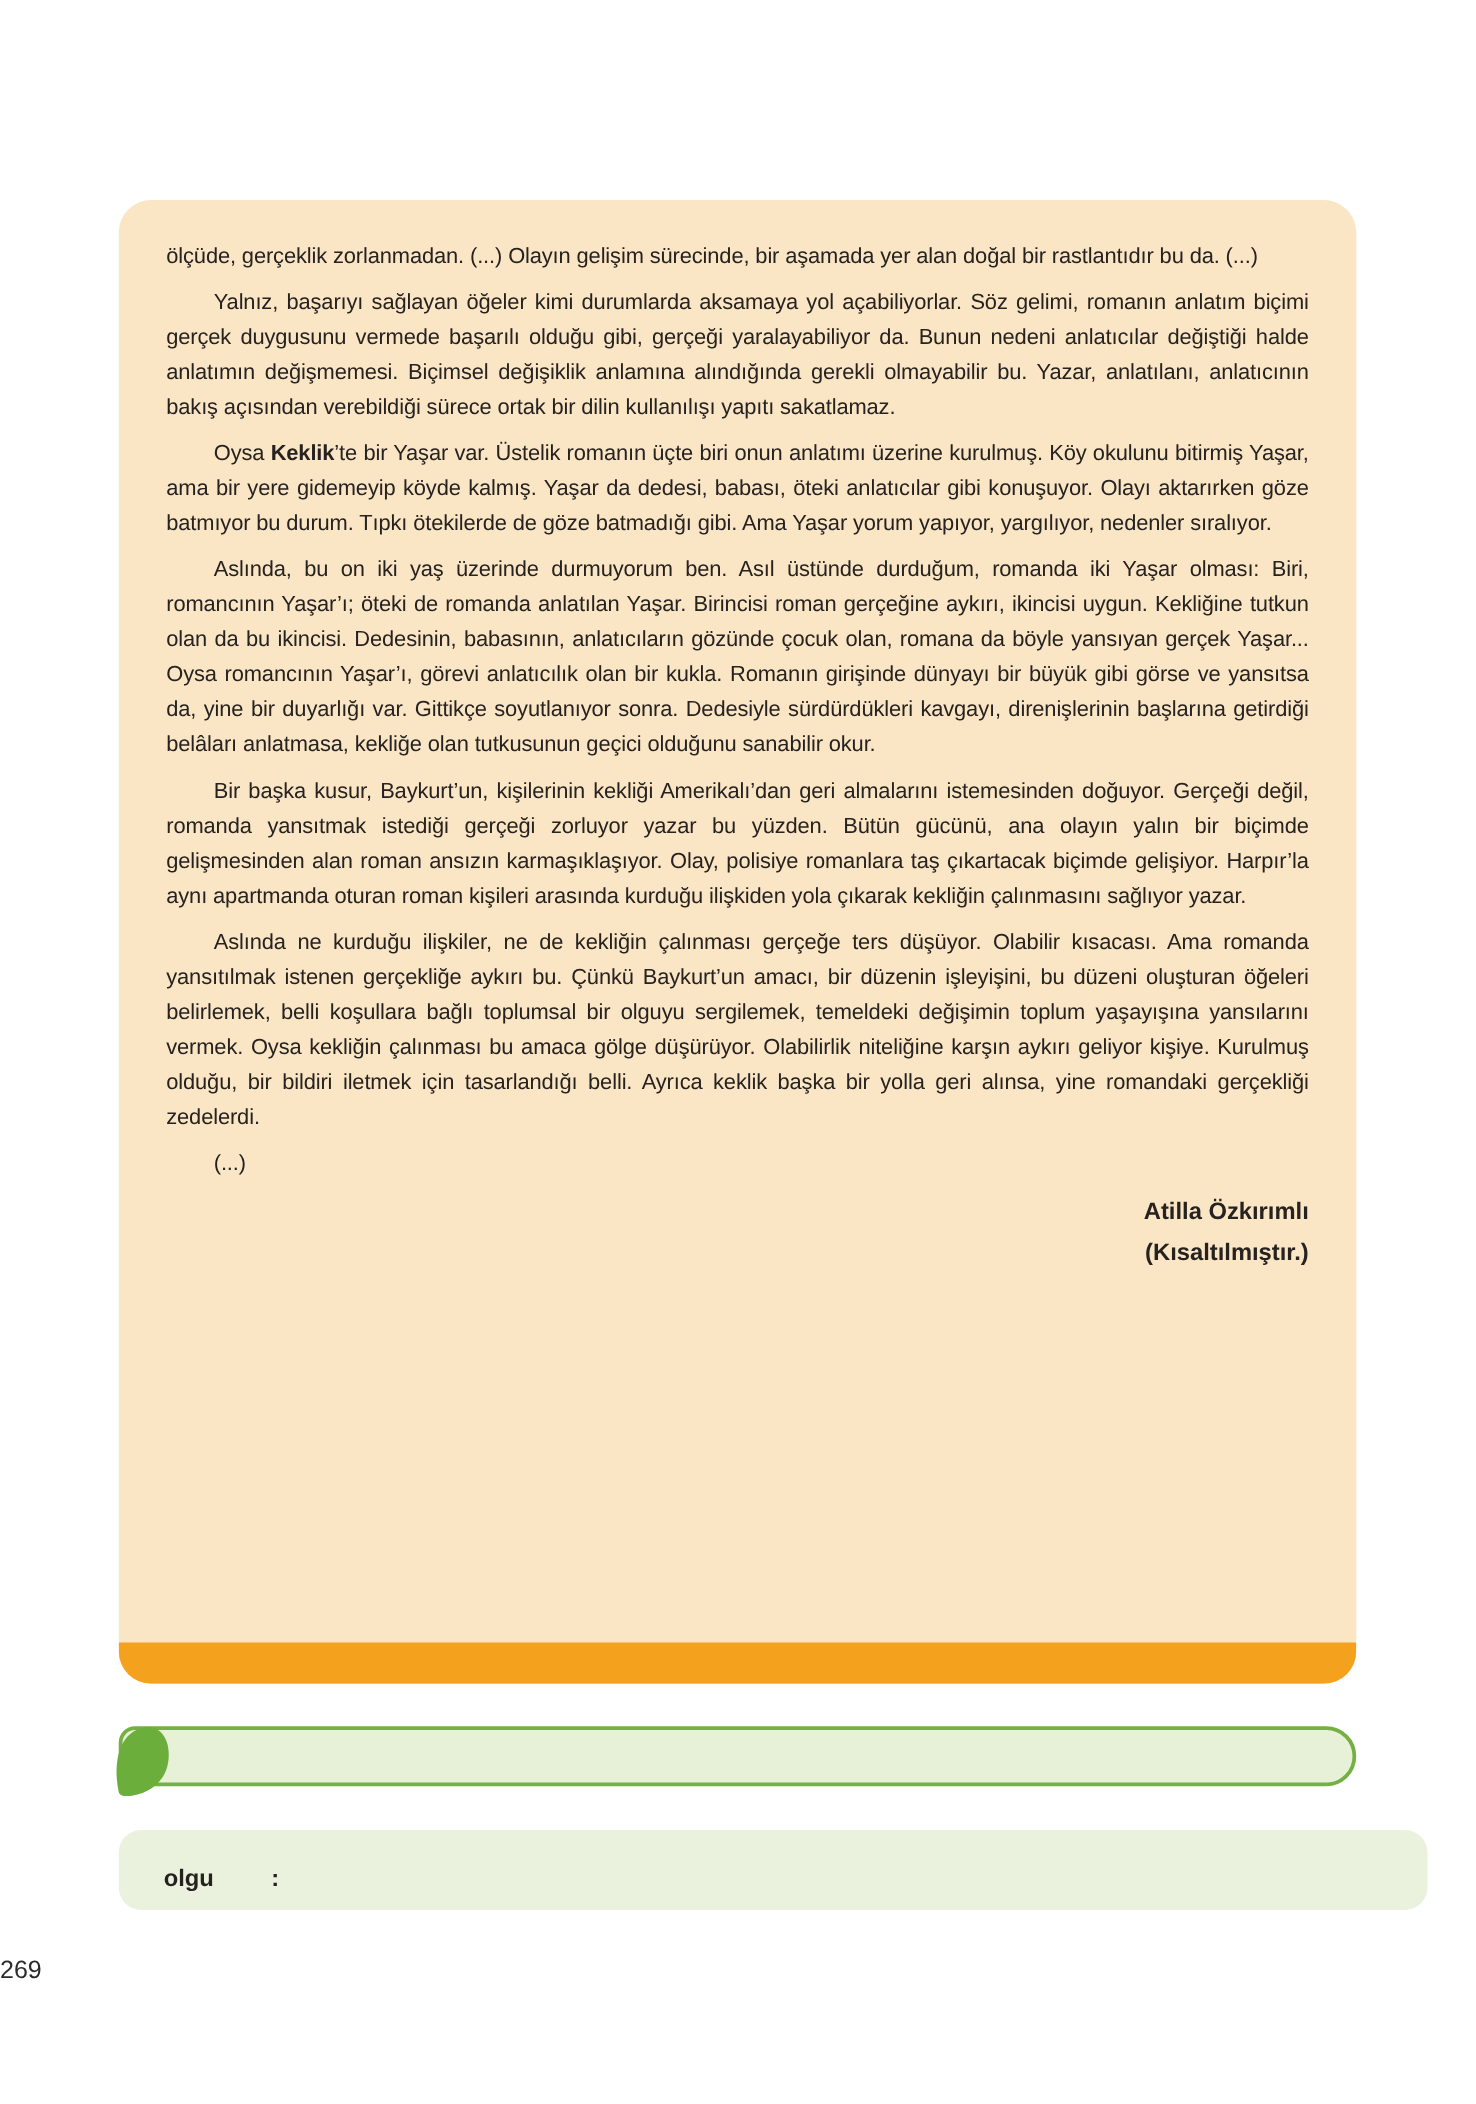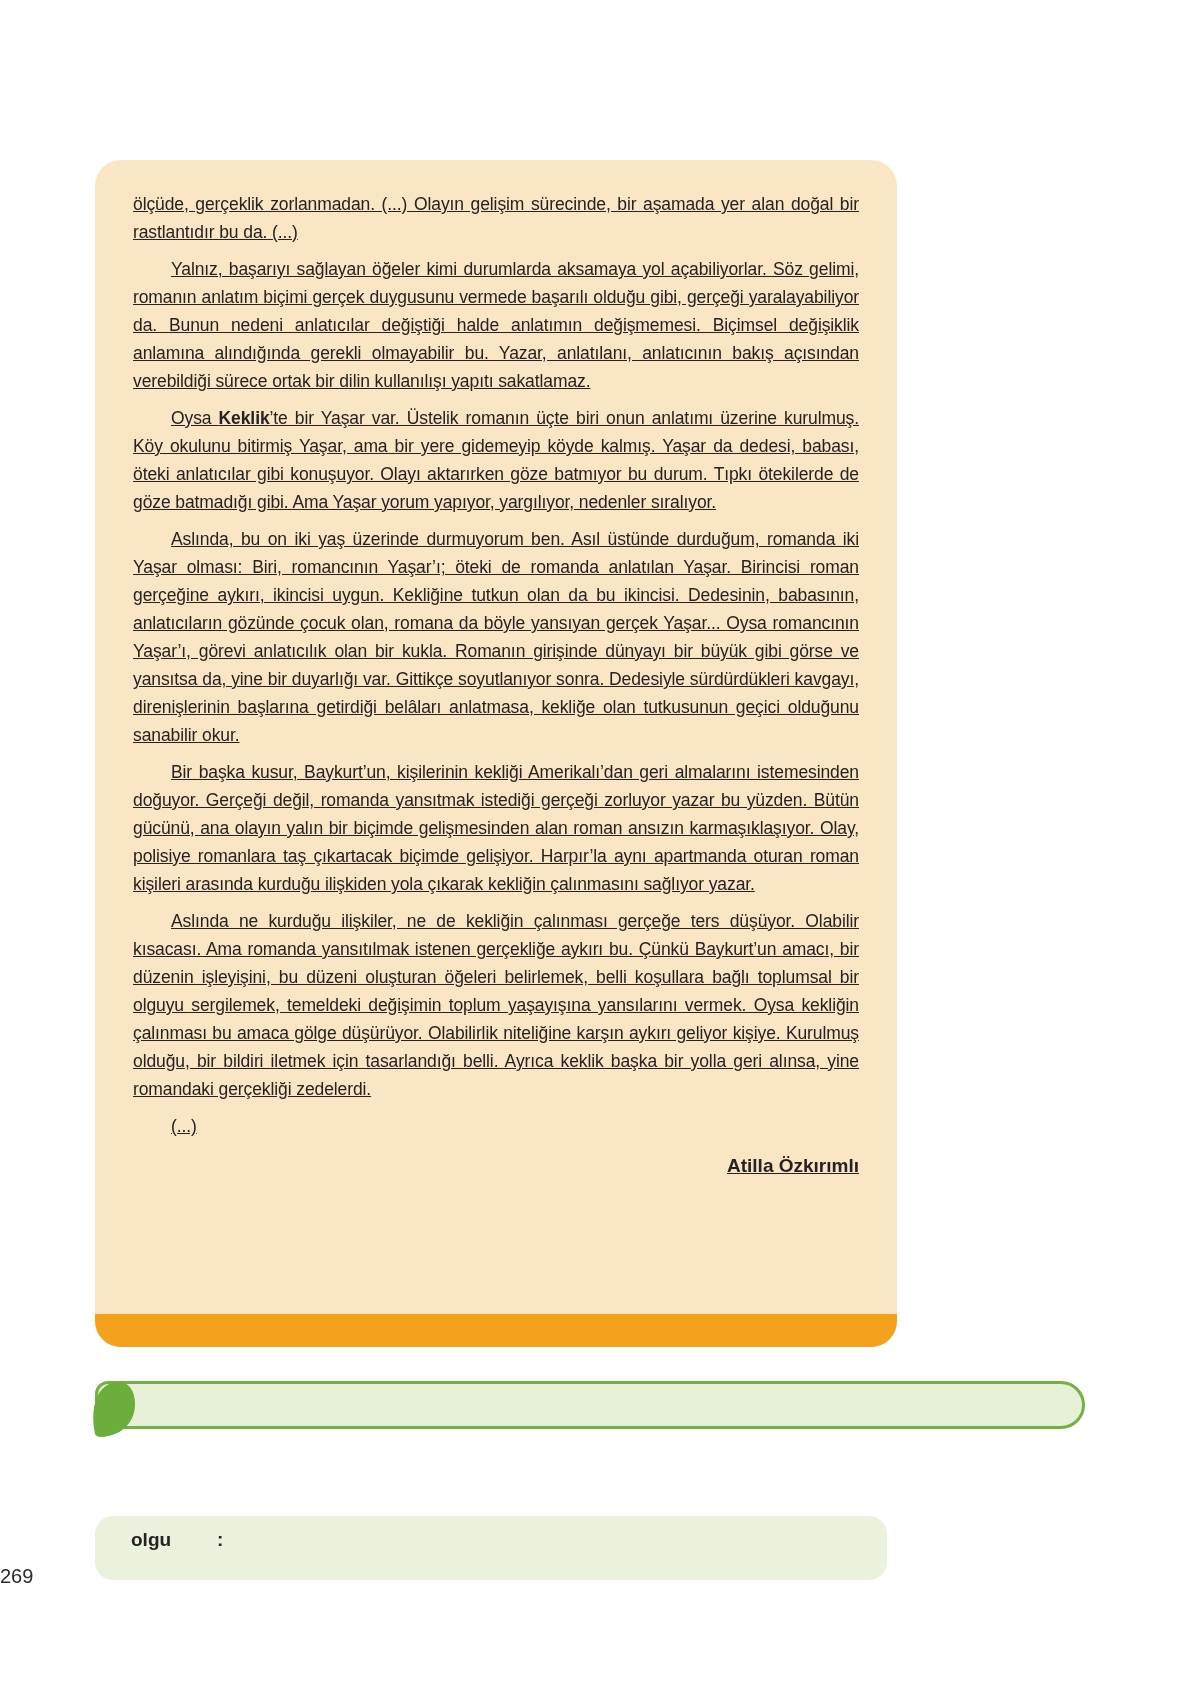--- a/index.html
+++ b/index.html
@@ -12,22 +12,22 @@
   }
   *{box-sizing:border-box;}
   html,body{margin:0;padding:0;}
   body{
     width:1181px;height:1683px;position:relative;
     background:#ffffff;color:var(--ink);
     font-family:"Liberation Sans", sans-serif;
   }
   
   .passage-panel{
-    position:absolute;left:95px;top:160px;width:802px;
-    border-radius:26px;overflow:hidden;background:var(--peach);text-decoration:underline;
+    position:absolute;left:95px;top:160px;width:990px;
+    border-radius:26px;overflow:hidden;background:var(--peach);
   }
   .passage-body{
     height:1154px;padding:30px 38px 16px 38px;overflow:hidden;
   }
   .para{
     margin:0 0 9px 0;text-align:justify;
     font-size:17.5px;line-height:28px;letter-spacing:-0.1px;
   }
   .para.indent{text-indent:38px;}
   .attribution{
@@ -49,23 +49,23 @@
     display:flex;align-items:center;
   }
   .leaf-icon{
     position:absolute;left:-8px;top:-5px;width:46px;height:58px;
   }
   .vocab-header-title{
     font-weight:bold;font-size:20px;padding-left:52px;color:#1d1a18;
   }
   
   .vocab-card{
-    position:absolute;left:95px;top:1516px;width:792px;min-height:64px;
+    position:absolute;left:95px;top:1464px;width:1047px;min-height:64px;
     background:var(--vocab-bg);border-radius:18px;
-    display:flex;flex-direction:column;justify-content:flex-start;
+    display:flex;flex-direction:column;justify-content:flex-end;
     padding:10px 36px;
   }
   .vocab-row{
     display:flex;align-items:baseline;
     font-size:19px;line-height:28px;
   }
   .vocab-row .term{font-weight:bold;width:86px;flex:0 0 86px;}
   .vocab-row .sep{font-weight:bold;margin-right:12px;}
   .vocab-row .def{flex:1;}
   
@@ -83,20 +83,21 @@
         <p class="para"><span>ölçüde, gerçeklik zorlanmadan. (...) Olayın gelişim sürecinde, bir aşamada yer alan doğal bir rastlantıdır bu da. (...)</span></p>
         <p class="para indent"><span>Yalnız, başarıyı sağlayan öğeler kimi durumlarda aksamaya yol açabiliyorlar. Söz gelimi, romanın anlatım biçimi gerçek duygusunu vermede başarılı olduğu gibi, gerçeği yaralayabiliyor da. Bunun nedeni anlatıcılar değiştiği halde anlatımın değişmemesi. Biçimsel değişiklik anlamına alındığında gerekli olmayabilir bu. Yazar, anlatılanı, anlatıcının bakış açısından verebildiği sürece ortak bir dilin kullanılışı yapıtı sakatlamaz.</span></p>
         <p class="para indent"><span>Oysa </span><b>Keklik</b><span>’te bir Yaşar var. Üstelik romanın üçte biri onun anlatımı üzerine kurulmuş. Köy okulunu bitirmiş Yaşar, ama bir yere gidemeyip köyde kalmış. Yaşar da dedesi, babası, öteki anlatıcılar gibi konuşuyor. Olayı aktarırken göze batmıyor bu durum. Tıpkı ötekilerde de göze batmadığı gibi. Ama Yaşar yorum yapıyor, yargılıyor, nedenler sıralıyor.</span></p>
         <p class="para indent"><span>Aslında, bu on iki yaş üzerinde durmuyorum ben. Asıl üstünde durduğum, romanda iki Yaşar olması: Biri, romancının Yaşar’ı; öteki de romanda anlatılan Yaşar. Birincisi roman gerçeğine aykırı, ikincisi uygun. Kekliğine tutkun olan da bu ikincisi. Dedesinin, babasının, anlatıcıların gözünde çocuk olan, romana da böyle yansıyan gerçek Yaşar... Oysa romancının Yaşar’ı, görevi anlatıcılık olan bir kukla. Romanın girişinde dünyayı bir büyük gibi görse ve yansıtsa da, yine bir duyarlığı var. Gittikçe soyutlanıyor sonra. Dedesiyle sürdürdükleri kavgayı, direnişlerinin başlarına getirdiği belâları anlatmasa, kekliğe olan tutkusunun geçici olduğunu sanabilir okur.</span></p>
         <p class="para indent"><span>Bir başka kusur, Baykurt’un, kişilerinin kekliği Amerikalı’dan geri almalarını istemesinden doğuyor. Gerçeği değil, romanda yansıtmak istediği gerçeği zorluyor yazar bu yüzden. Bütün gücünü, ana olayın yalın bir biçimde gelişmesinden alan roman ansızın karmaşıklaşıyor. Olay, polisiye romanlara taş çıkartacak biçimde gelişiyor. Harpır’la aynı apartmanda oturan roman kişileri arasında kurduğu ilişkiden yola çıkarak kekliğin çalınmasını sağlıyor yazar.</span></p>
         <p class="para indent"><span>Aslında ne kurduğu ilişkiler, ne de kekliğin çalınması gerçeğe ters düşüyor. Olabilir kısacası. Ama romanda yansıtılmak istenen gerçekliğe aykırı bu. Çünkü Baykurt’un amacı, bir düzenin işleyişini, bu düzeni oluşturan öğeleri belirlemek, belli koşullara bağlı toplumsal bir olguyu sergilemek, temeldeki değişimin toplum yaşayışına yansılarını vermek. Oysa kekliğin çalınması bu amaca gölge düşürüyor. Olabilirlik niteliğine karşın aykırı geliyor kişiye. Kurulmuş olduğu, bir bildiri iletmek için tasarlandığı belli. Ayrıca keklik başka bir yolla geri alınsa, yine romandaki gerçekliği zedelerdi.</span></p>
         <p class="para indent"><span>(...)</span></p>
       </div>
     <div class="attribution">
       <span class="line author">Atilla Özkırımlı</span>
+      <span class="line note">(Kısaltılmıştır.)</span>
     </div>
   </div>
   <div class="passage-footer-bar"></div>
 </section>
 
 <div class="vocab-header">
   <svg class="leaf-icon" viewBox="0 0 46 58" aria-hidden="true">
     <path d="M5 55 C 1 36 3 13 19 5 C 33 -2 45 7 45 25 C 45 44 31 57 11 58 C 8 58 6 57 5 55 Z" fill="#6CAE3C"></path>
   </svg>
 </div>

